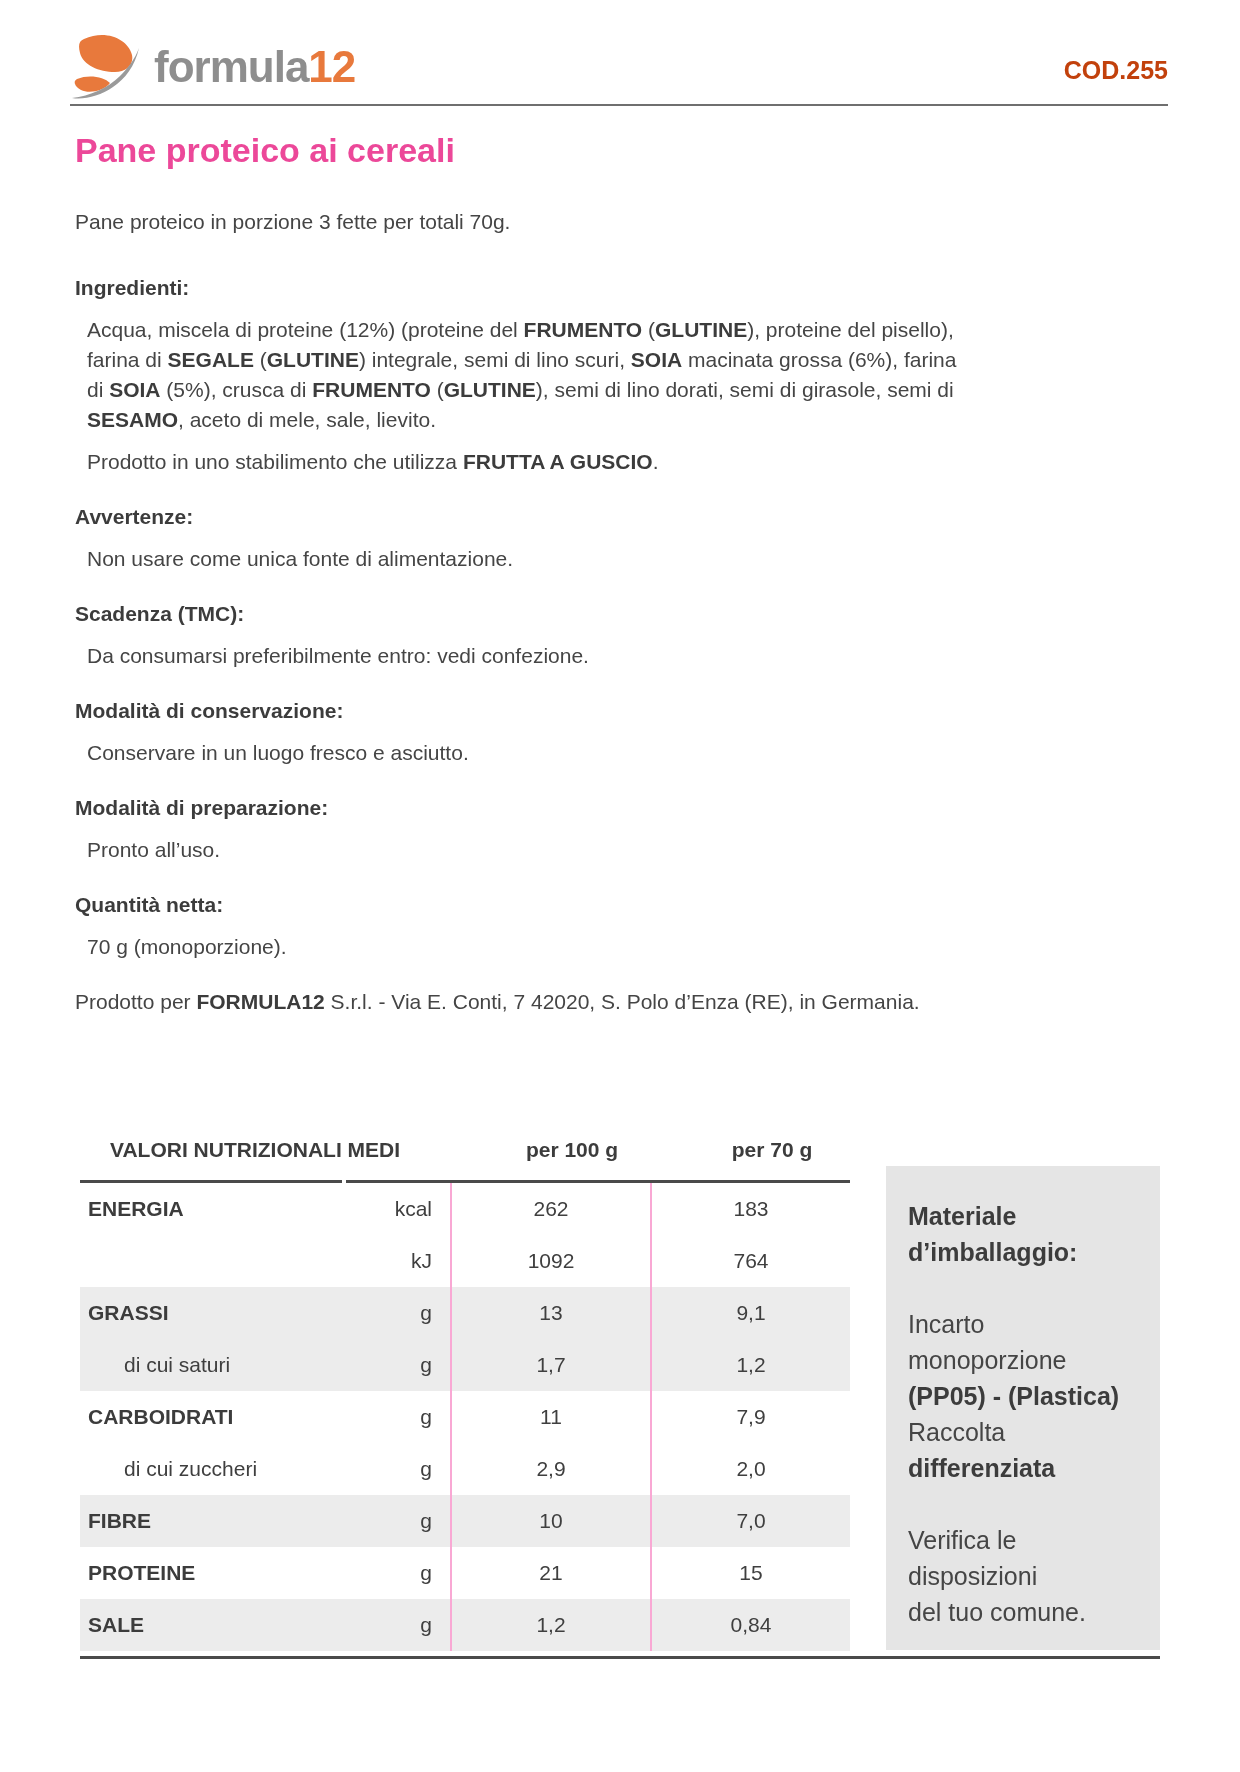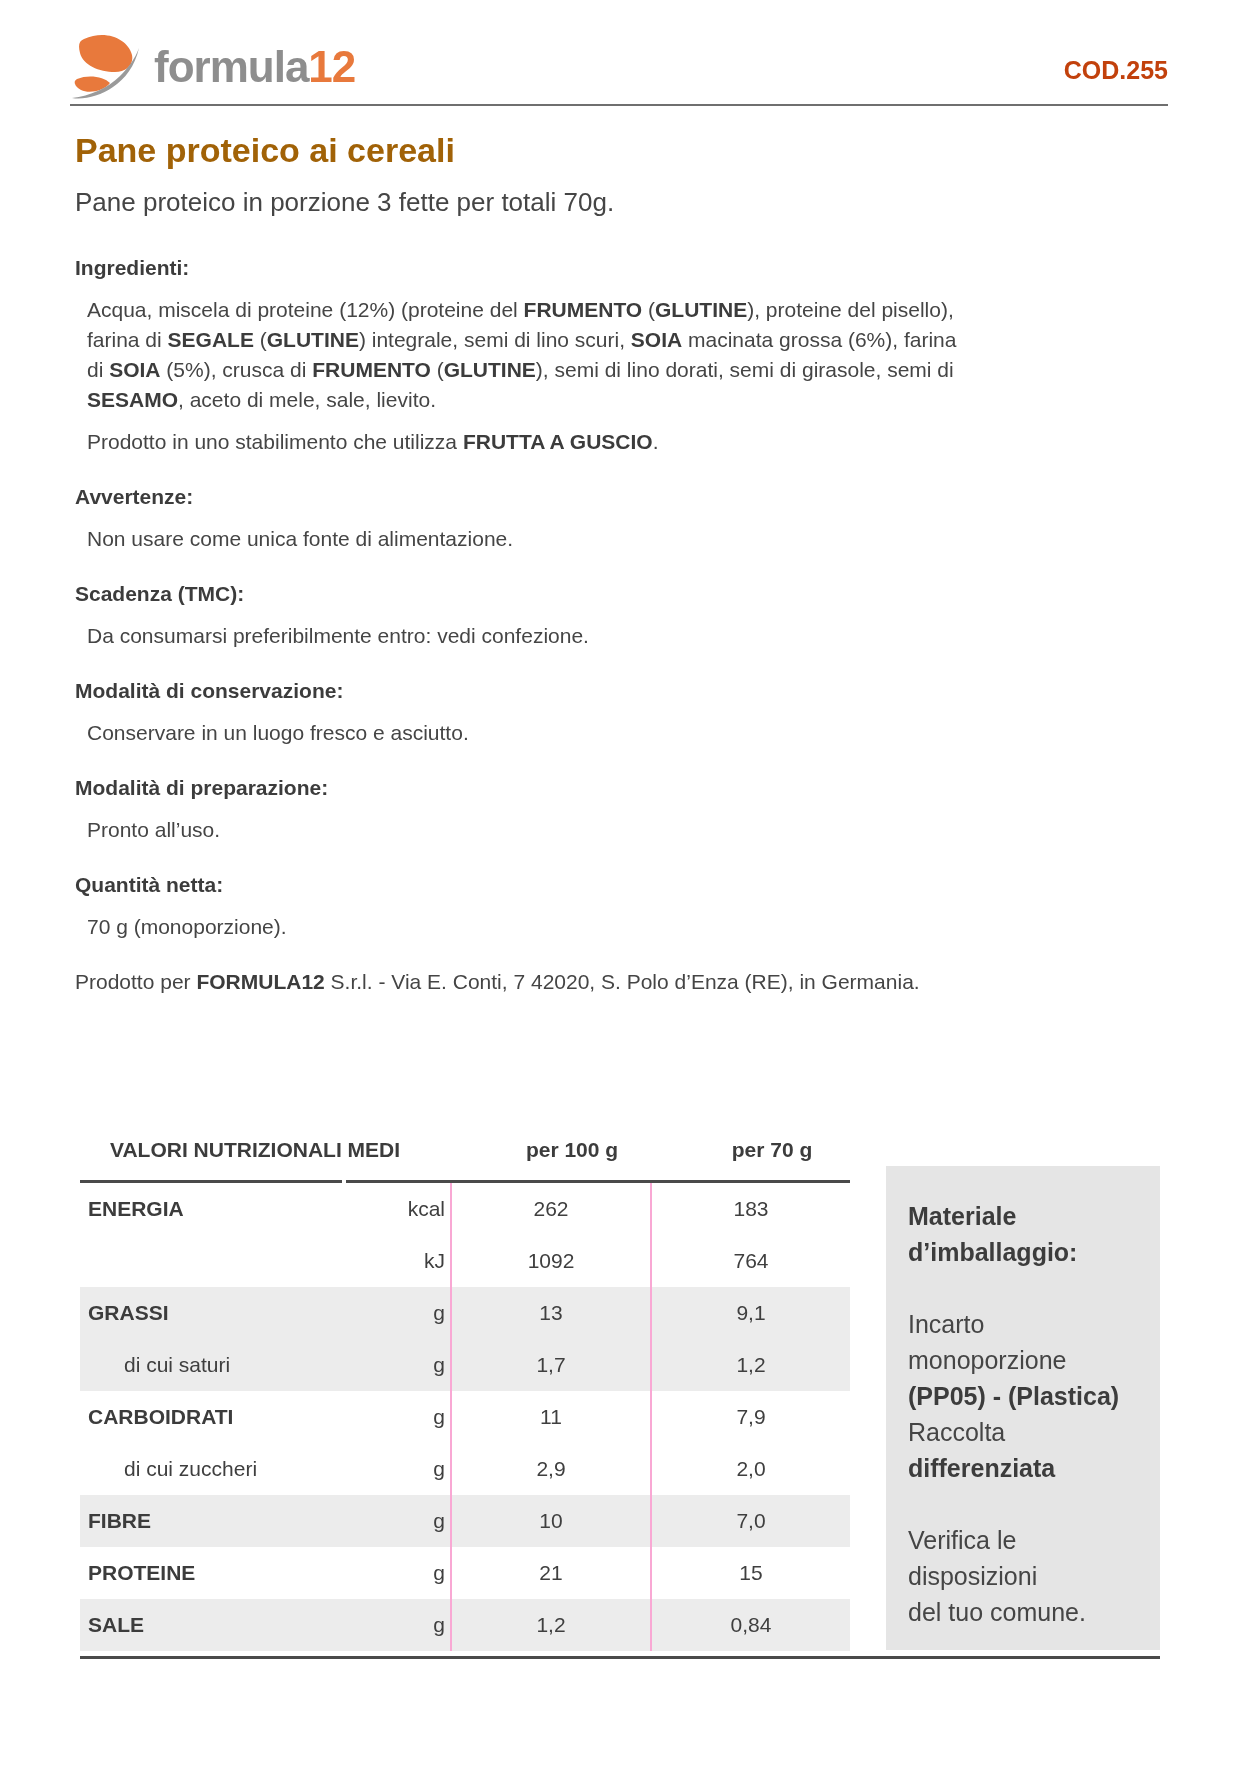--- a/index.html
+++ b/index.html
@@ -14,40 +14,40 @@
   
   .logo{position:absolute;left:70px;top:34px;display:flex;align-items:center;height:66px;}
   .logo svg{display:block;margin-right:2px;}
   .logo-text{font-size:44px;font-weight:bold;letter-spacing:-1px;line-height:1;}
   .logo-gray{color:#8E8E8E;}
   .logo-orange{color:#E8793C;}
   .cod{position:absolute;top:56px;right:72px;font-size:25px;font-weight:bold;color:#c2410c;}
   .header-rule{position:absolute;left:70px;top:104px;width:1098px;height:2px;background:#6f6f6f;}
   
   .content{position:absolute;left:75px;top:130px;width:915px;}
-  h1{margin:0 0 17px 0;font-size:34px;line-height:40px;font-weight:bold;color:#a16207;}
-  .intro{margin:0 0 36px 0;font-size:26px;line-height:30px;}
+  h1{margin:0 0 37px 0;font-size:34px;line-height:40px;font-weight:bold;color:#ec4899;}
+  .intro{margin:0 0 36px 0;font-size:21px;line-height:30px;}
   .sec{margin:0 0 25px 0;}
   .sec h3{margin:0;font-size:21px;line-height:30px;font-weight:bold;color:#3c3c3c;}
   .sec p{margin:12px;font-size:21px;line-height:30px;}
   strong{color:#3c3c3c;}
   .producer{margin:25px 0 0 0;font-size:21px;line-height:30px;}
   
   .table{position:absolute;left:80px;top:1120px;width:770px;font-size:21px;color:#3f3f3f;}
   .t-head{display:grid;grid-template-columns:370px 200px 200px;height:60px;align-items:center;margin-left:22px;}
   .t-title{font-weight:bold;color:#3c3c3c;padding-left:8px;}
   .t-colh{text-align:center;font-weight:bold;color:#3c3c3c;}
   .t-headline{position:relative;height:3px;}
   .t-headline .seg{position:absolute;top:0;height:3px;background:#4a4a4a;}
   .t-row{display:grid;grid-template-columns:280px 90px 200px 200px;height:52px;}
   .t-row.shaded{background:#ECECEC;}
   .t-label{display:flex;align-items:center;padding-left:8px;}
   .t-label.bold{font-weight:bold;color:#3c3c3c;}
   .t-label.indent{padding-left:44px;}
-  .t-unit{display:flex;align-items:center;justify-content:flex-end;padding-right:5px;}
+  .t-unit{display:flex;align-items:center;justify-content:flex-end;padding-right:18px;}
   .t-val{display:flex;align-items:center;justify-content:center;border-left:2px solid #f9a8d4;}
   
   .box{position:absolute;left:886px;top:1166px;width:274px;height:484px;background:#e5e5e5;box-sizing:border-box;padding:32px 16px 0 22px;font-size:25px;line-height:36px;color:#454545;}
   .box-h{font-weight:bold;color:#3c3c3c;white-space:pre-line;margin-bottom:36px;}
   .box-block{margin-bottom:36px;}
   .box-line{white-space:nowrap;}
   
   .bottom-rule{position:absolute;left:80px;top:1656px;width:1080px;height:3px;background:#4a4a4a;}
 </style>
 </head>

